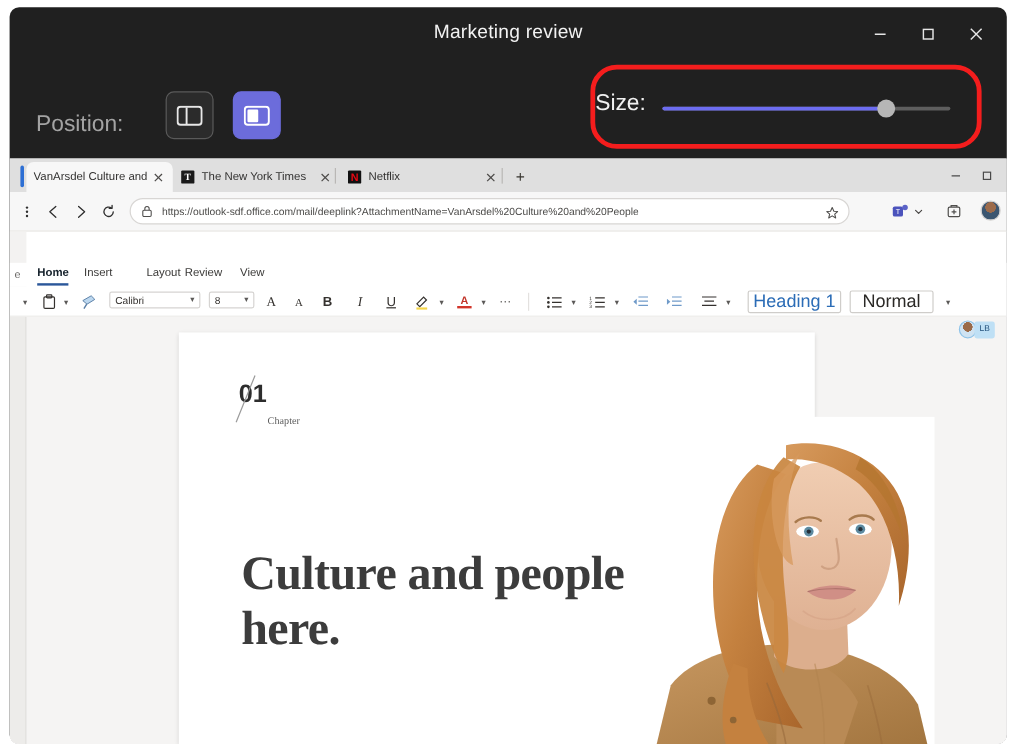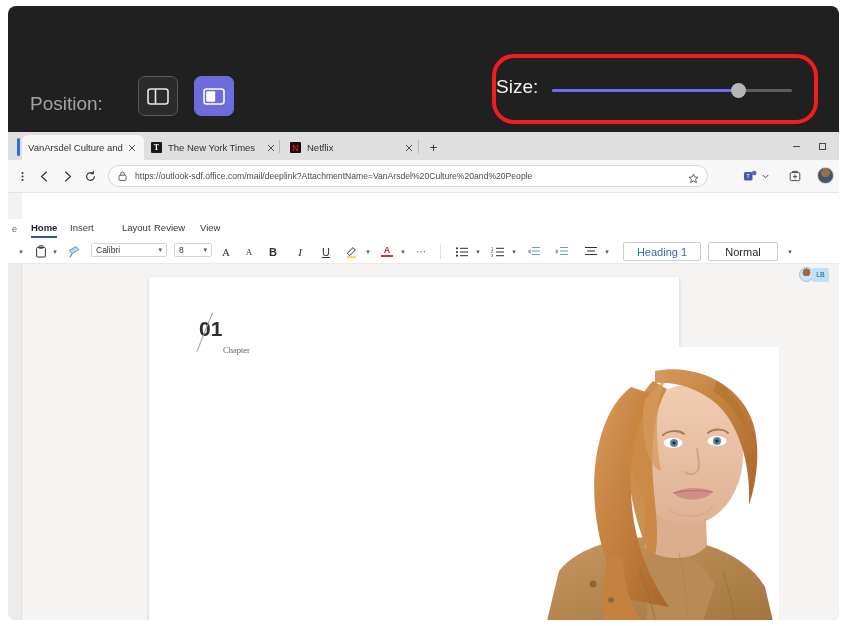--- a/index.html
+++ b/index.html
@@ -293,21 +293,21 @@
   .rb-combo .cv { margin-left: auto; font-size: 7px; color: #5b5957; }
   .rb-sep {
     position: absolute; top: 5px;
     width: 1px; height: 15px; background: #e3e1df;
   }
   .style-box {
     position: absolute; top: 3px;
     height: 19px;
     border: 1px solid #cfcdca; border-radius: 2px;
     display: flex; align-items: center; justify-content: center;
-    font-size: 11px; background: #fff;
+    font-size: 15px; background: #fff;
   }
   .style-h1 { left: 615px; width: 78px; color: #2b6cb6; }
   .style-normal { left: 700px; width: 70px; color: #2b2926; }
 
   
   .canvas {
     position: absolute; left: 0; top: 71px;
     width: 831px; height: 357px;
     background: #f5f4f3;
     overflow: hidden;
@@ -374,20 +374,41 @@
     overflow: hidden;
   }
   .portrait svg { display: block; }
 </style>
 </head>
 <body>
 
 <div id="app-window">
   <div class="dark-shell">
 
+    <div class="titlebar">
+      <div class="win-title">Marketing review</div>
+      <div class="winbtns">
+        <div class="winbtn">
+          <svg width="13" height="13" viewBox="0 0 13 13">
+              <line x1="2" y1="6.5" x2="11" y2="6.5" stroke="#e6e6e6" stroke-width="1.2"></line>
+            </svg>
+        </div>
+        <div class="winbtn">
+          <svg width="13" height="13" viewBox="0 0 13 13">
+              <rect x="2.5" y="2.5" width="8" height="8" fill="none" stroke="#e6e6e6" stroke-width="1.2"></rect>
+            </svg>
+        </div>
+        <div class="winbtn">
+          <svg width="15" height="15" viewBox="0 0 15 15">
+              <line x1="3" y1="3" x2="12" y2="12" stroke="#e6e6e6" stroke-width="1.2"></line>
+              <line x1="12" y1="3" x2="3" y2="12" stroke="#e6e6e6" stroke-width="1.2"></line>
+            </svg>
+        </div>
+      </div>
+    </div>
 
     <div class="ctrl-strip">
       <div class="pos-label">Position:</div>
 
       <div class="pos-btn pos-btn-1">
         <svg width="22" height="17" viewBox="0 0 22 17">
           <rect x="1" y="1" width="20" height="15" rx="2.5" fill="none" stroke="#e8e8e8" stroke-width="1.6"></rect>
           <line x1="8.5" y1="1.5" x2="8.5" y2="15.5" stroke="#e8e8e8" stroke-width="1.6"></line>
         </svg>
       </div>
@@ -646,20 +667,21 @@
           <div class="presence">
             <span class="pav"></span>
             <span class="ptag">LB</span>
           </div>
 
           <div class="page">
             <div class="chapnum">01</div>
             <div class="chapslash"></div>
             <div class="chaplabel">Chapter</div>
 
+            <div class="headline">Culture and people here.</div>
 
             <div class="portrait">
               <svg width="252" height="274" viewBox="0 0 252 274">
                 <defs>
                   <linearGradient id="hairG" x1="0" y1="0" x2="1" y2="1">
                     <stop offset="0%" stop-color="#d79a5d"></stop>
                     <stop offset="45%" stop-color="#c4813f"></stop>
                     <stop offset="100%" stop-color="#a9662c"></stop>
                   </linearGradient>
                   <linearGradient id="skinG" x1="0" y1="0" x2="0" y2="1">

